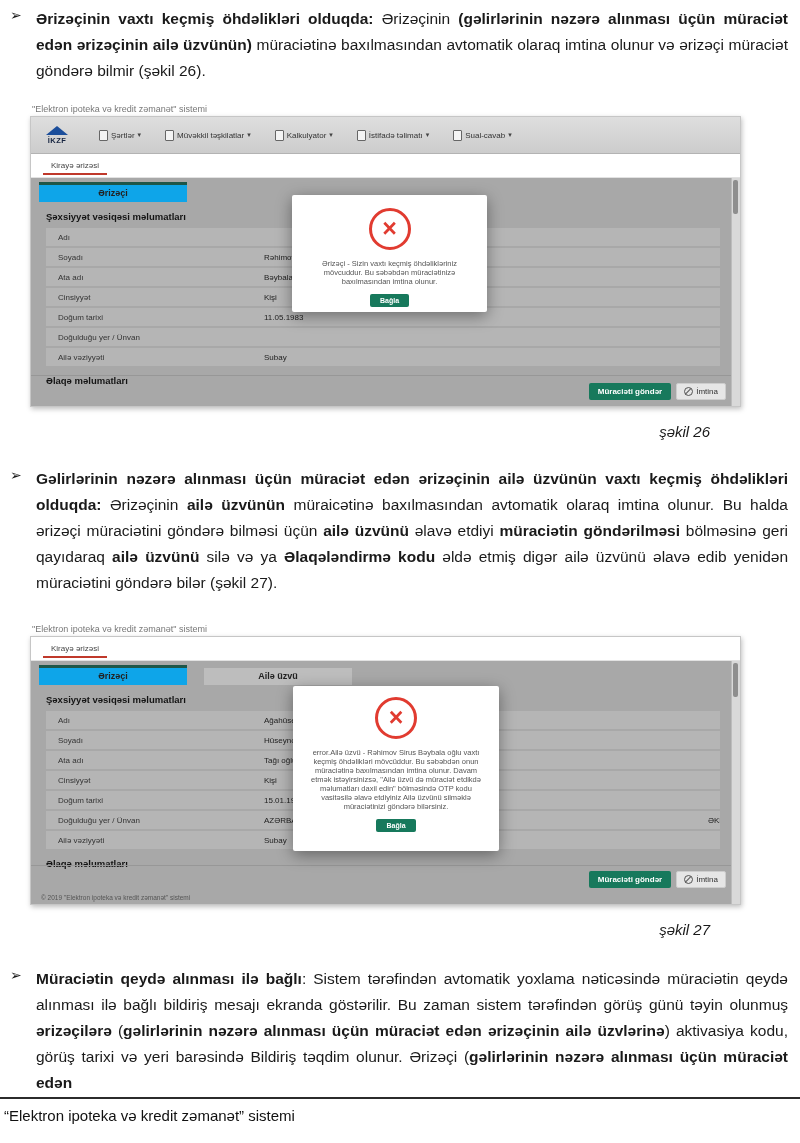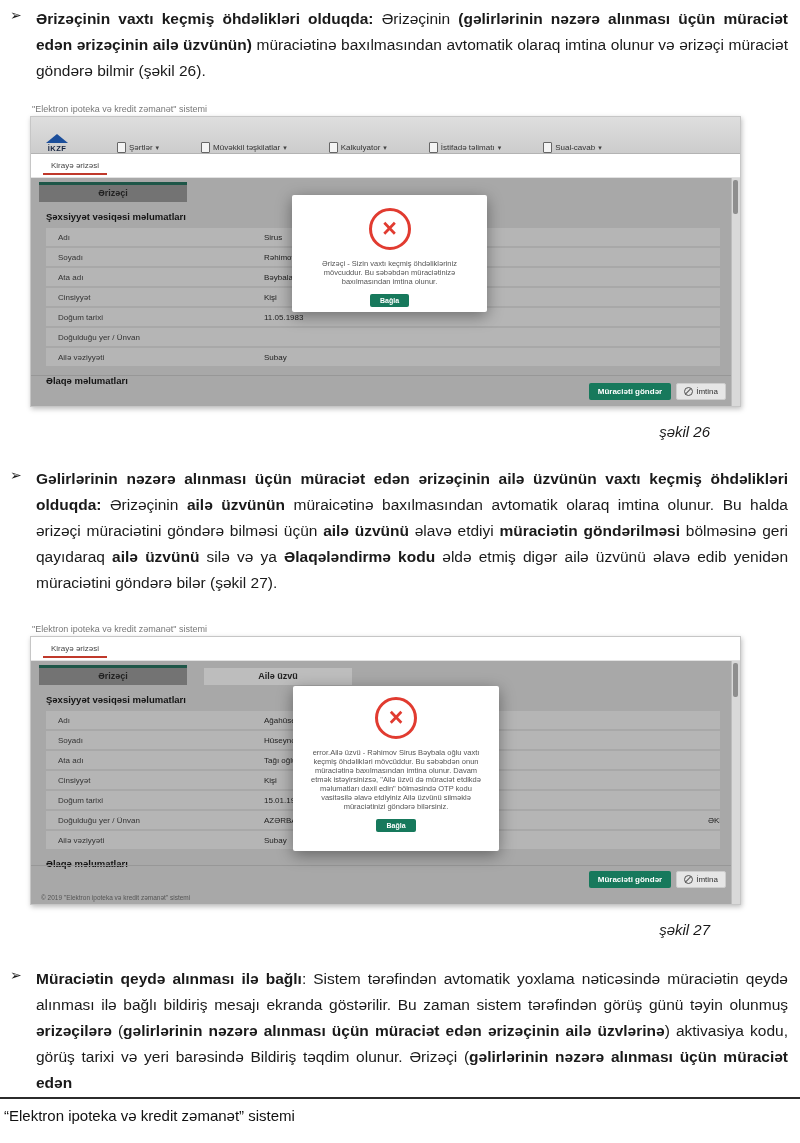--- a/index.html
+++ b/index.html
@@ -4,37 +4,37 @@
 <style>
   html,body{margin:0;padding:0;background:#fff;}
   body{width:800px;height:1143px;font-family:"Liberation Sans","DejaVu Sans",sans-serif;color:#1a1a1a;overflow:hidden;position:relative;}
   .para{display:flex;padding:6px 10px 0 10px;}
   .para .marker{width:26px;flex:0 0 26px;font-size:14px;padding-top:1px;}
   .para .ptext{width:752px;font-size:15.5px;line-height:26px;text-align:justify;}
   .b{font-weight:bold;}
   .shot-label{margin:20px 0 2px 32px;font-size:9px;color:#777;}
   .shot{width:711px;margin-left:30px;background:#fff;border:1px solid #c6c6c6;box-shadow:1px 2px 5px rgba(0,0,0,.25);box-sizing:border-box;}
   
-  .navbar{height:36px;background:linear-gradient(#dedede,#cccccc);border-bottom:1px solid #b3b3b3;display:flex;align-items:flex-end;padding:0 8px;gap:42px;}
+  .navbar{height:36px;background:linear-gradient(#dedede,#cccccc);border-bottom:1px solid #b3b3b3;display:flex;align-items:center;padding:0 8px;gap:24px;}
   .logo{display:flex;flex-direction:column;align-items:center;width:36px;cursor:default;}
   .logo-roof{width:0;height:0;border-left:11px solid transparent;border-right:11px solid transparent;border-bottom:9px solid #1b4e9b;}
   .logo-text{font-size:7.5px;font-weight:bold;color:#15233f;letter-spacing:.5px;margin-top:1px;}
   .menu-item{display:flex;align-items:center;gap:3px;font-size:8px;color:#333;}
   .doc-icon{width:7px;height:9px;border:1px solid #666;border-radius:1px;background:#f4f4f4;display:inline-block;}
   .caret{font-size:7px;color:#444;}
   
   .tabstrip{background:#fff;height:24px;padding-left:12px;box-sizing:border-box;border-bottom:1px solid #e2e2e2;}
   .page-tab{display:inline-block;font-size:8px;color:#444;padding:6px 8px 3px 8px;border-bottom:2px solid #c0392b;}
   
   .content{position:relative;background:#a8a8a8;overflow:hidden;}
   .content1{height:228px;}
   .content2{height:243px;}
   .ftabs{display:flex;padding:4px 0 0 8px;gap:5px;}
   .ftab{width:148px;text-align:center;font-size:9px;font-weight:bold;color:#222;padding:3px 0 4px 0;}
-  .ftab.active{border-top:3px solid #1e5648;background:#737373;}
+  .ftab.active{border-top:3px solid #1e5648;background:#0ea5e9;}
   .ftab.inactive{background:#bdbdbd;margin-top:3px;margin-left:12px;}
   .fsection{font-size:9.5px;font-weight:bold;color:#141414;margin:9px 0 6px 15px;}
   .frow{display:flex;margin:0 20px 2px 15px;height:18px;background:#b5b5b5;position:relative;}
   .flabel{flex:0 0 215px;font-size:8px;color:#333;padding:5px 0 0 12px;box-sizing:border-box;}
   .fvalue{flex:1;font-size:8px;color:#1d1d1d;padding:5px 0 0 3px;white-space:nowrap;overflow:hidden;position:relative;}
   .addr-right{position:absolute;left:447px;top:5px;}
   .action-sep{position:absolute;left:0;right:8px;border-top:1px solid #979797;}
   .sep1{bottom:30px;} .sep2{bottom:38px;}
   .actionbar{position:absolute;right:14px;display:flex;align-items:center;gap:5px;margin-top:36px;}
   .abar1{bottom:6px;} .abar2{bottom:16px;}
@@ -104,21 +104,20 @@
   <div class="tabstrip">
     <span class="page-tab">Kirayə ərizəsi</span>
   </div>
   <div class="content content1">
     <div class="ftabs">
       <div class="ftab active">Ərizəçi</div>
     </div>
     <div class="fsection">Şəxsiyyət vəsiqəsi məlumatları</div>
     <div class="frow">
         <div class="flabel">Adı</div>
-        <div class="fvalue">Sirus</div>
       </div>
     <div class="frow">
         <div class="flabel">Soyadı</div>
         <div class="fvalue">Rəhimov</div>
       </div>
     <div class="frow">
         <div class="flabel">Ata adı</div>
         <div class="fvalue">Bəybala oğlu</div>
       </div>
     <div class="frow">

